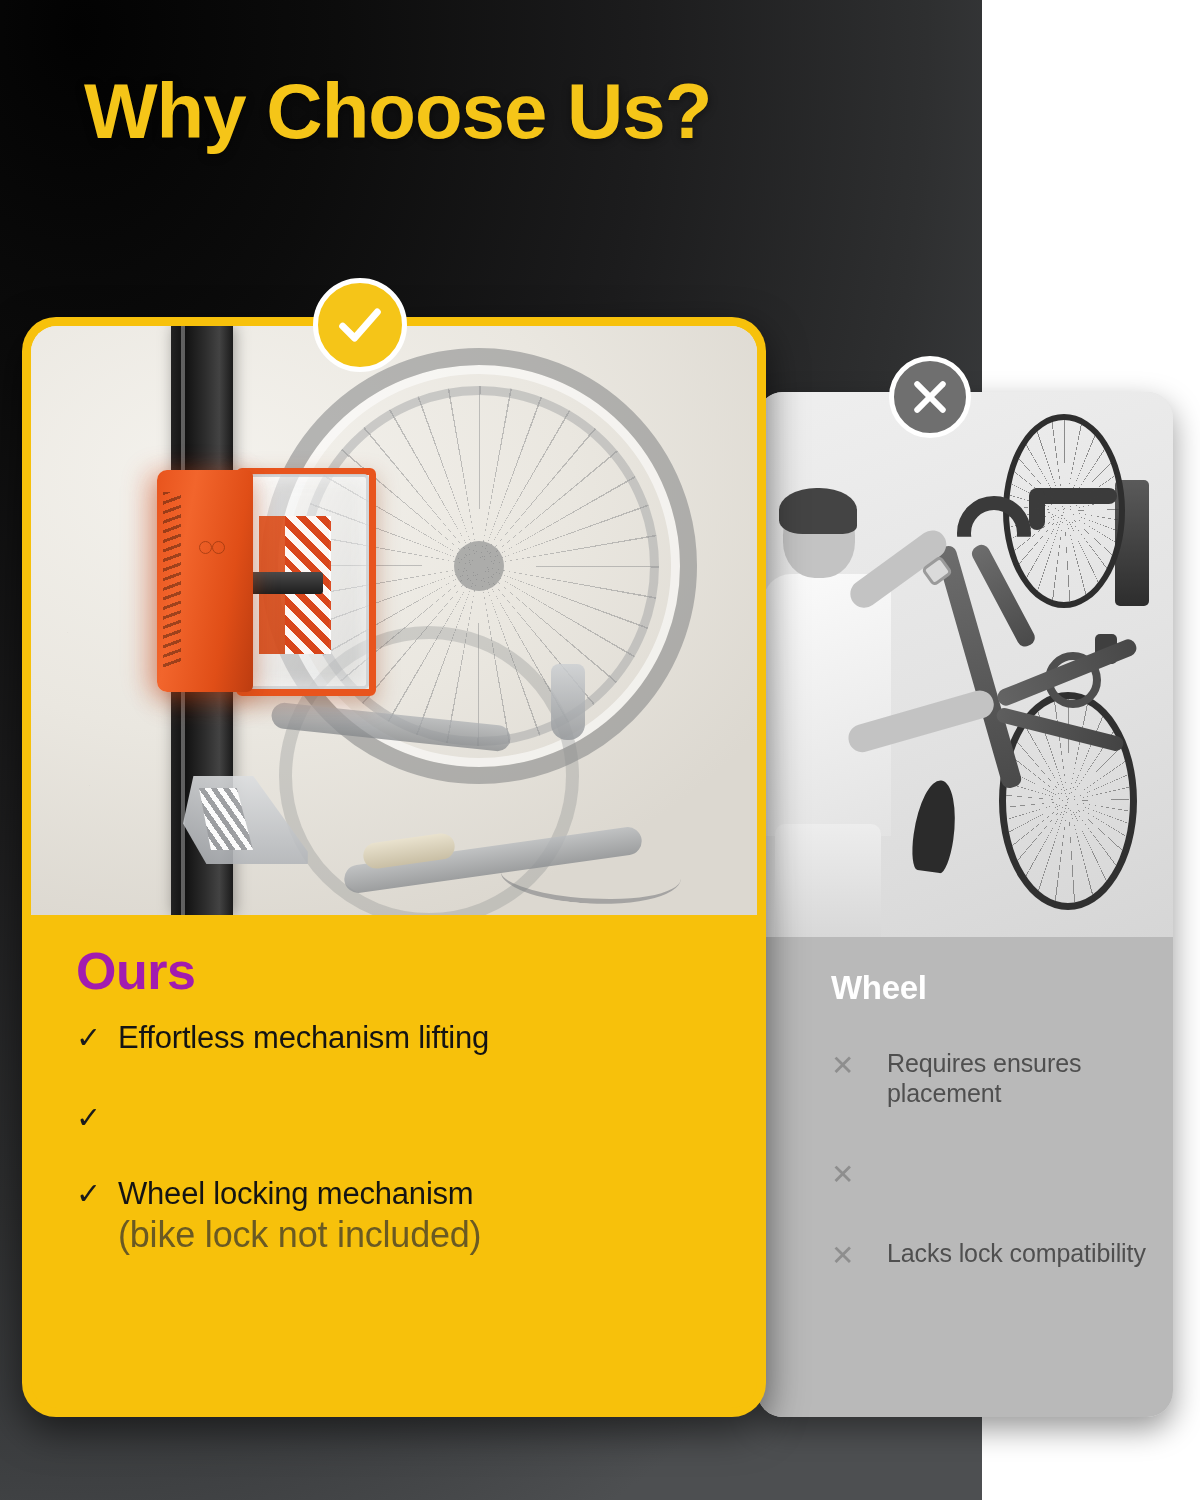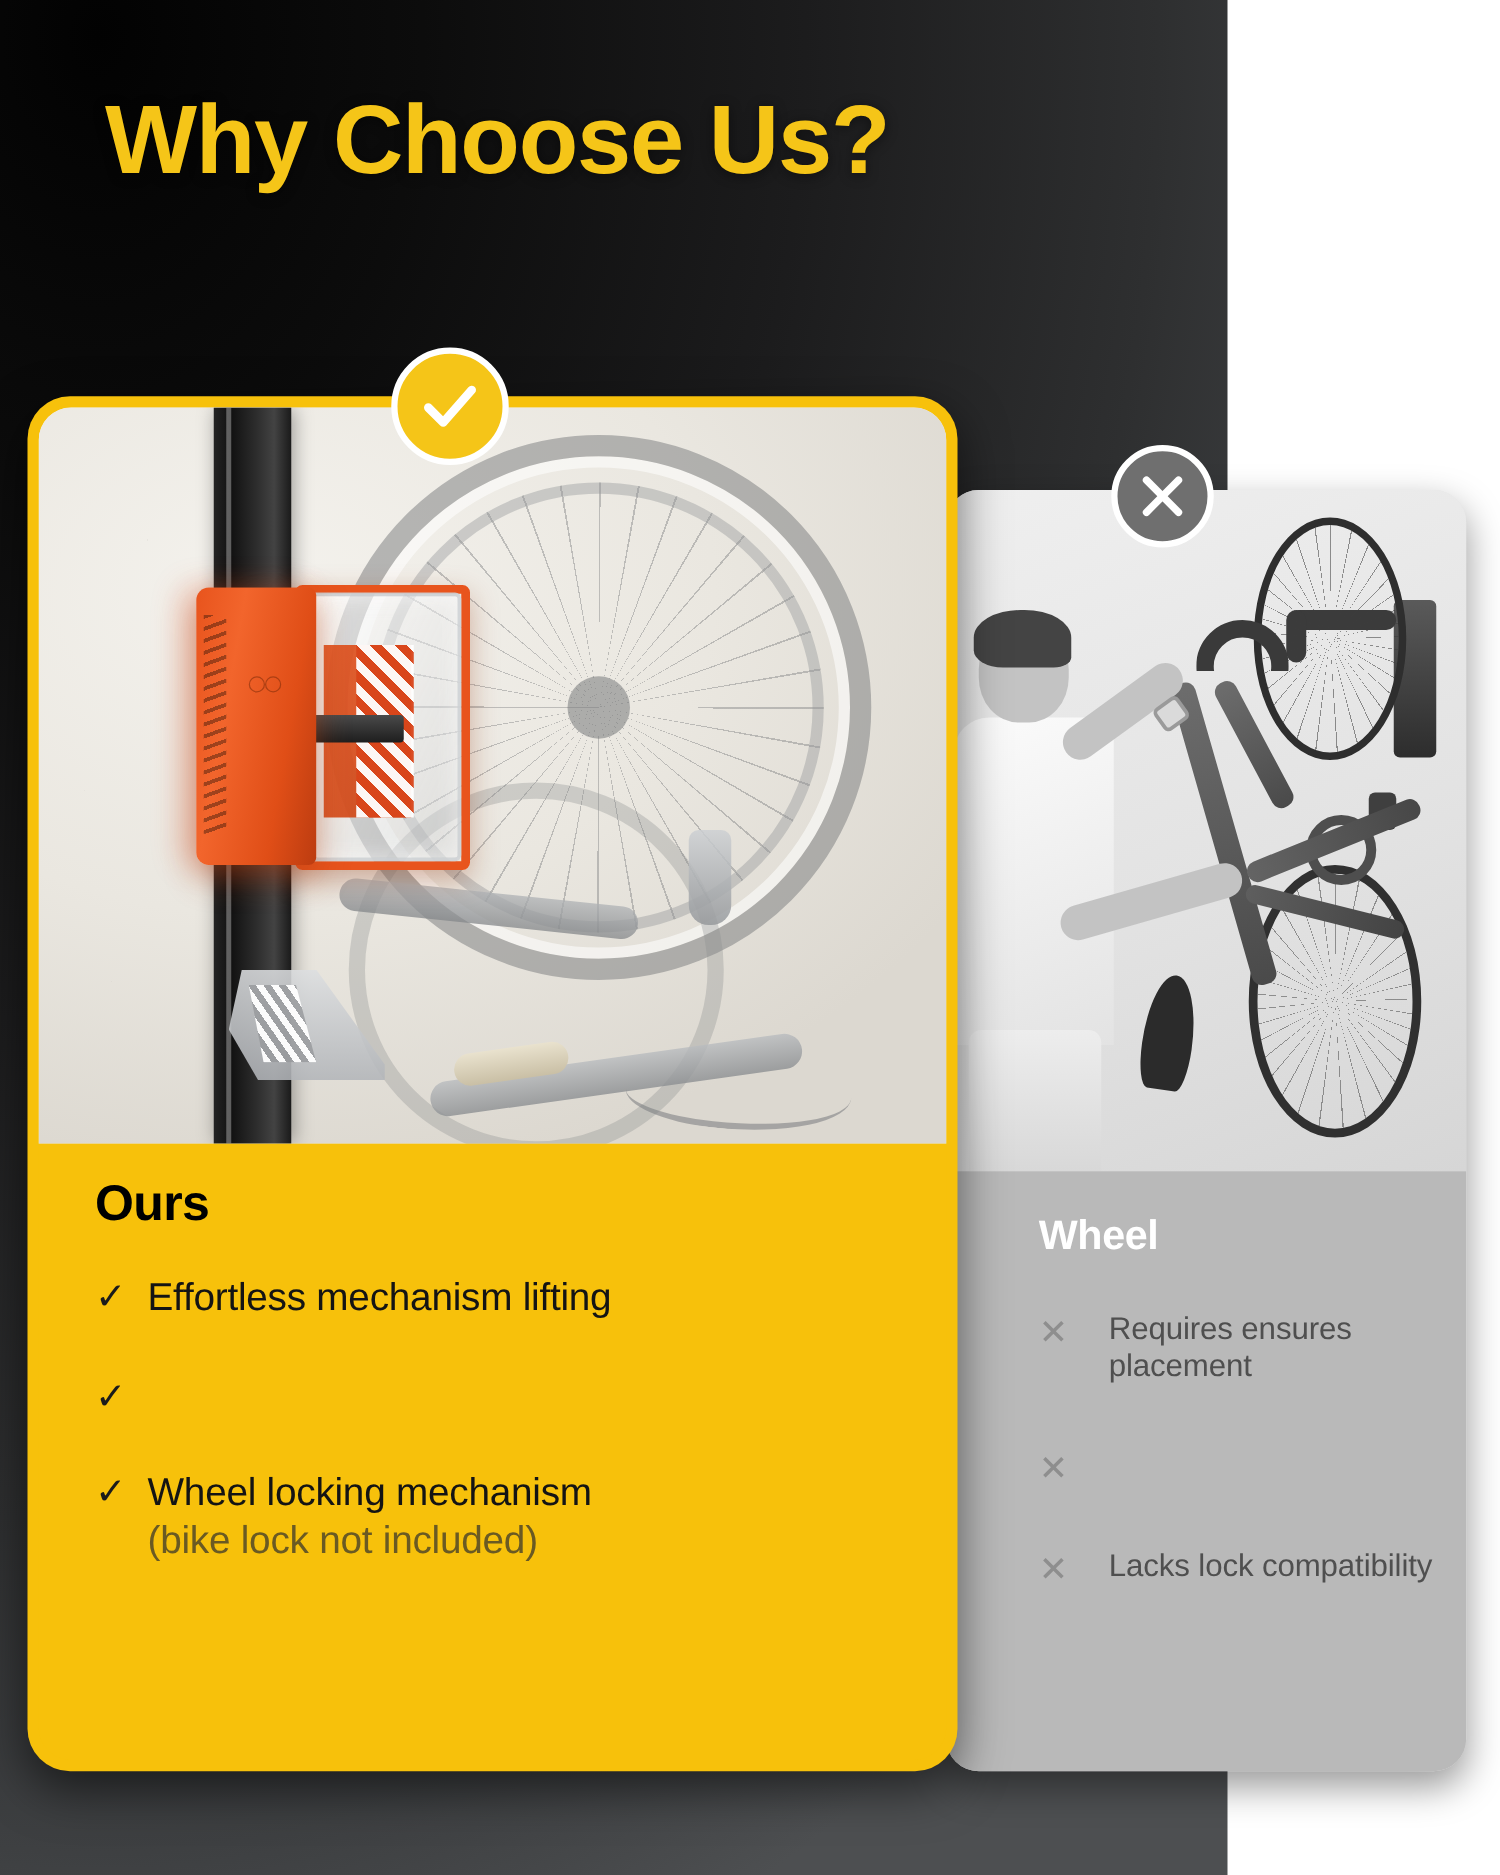--- a/index.html
+++ b/index.html
@@ -234,42 +234,42 @@
   
   #ours-panel {
     position:absolute;
     left:9px; top:598px;
     width:726px; height:493px;
     border-radius:0 0 26px 26px;
     background:#F7C10B;
   }
   #ours-title {
     position:absolute; left:45px; top:26px;
-    font-size:40px; font-weight:bold; color:#000000;
+    font-size:52px; font-weight:bold; color:#a21caf;
     letter-spacing:-.5px;
   }
   #ours-list {
     position:absolute; left:45px; top:104px; width:660px;
     list-style:none;
   }
   #ours-list li {
     display:flex; align-items:flex-start;
     margin-bottom:42px;
   }
   #ours-list li .tick {
     flex:0 0 auto;
     width:42px; margin-top:4px;
     font-size:30px; line-height:1; color:#1b1b1b; font-weight:400;
   }
   #ours-list li .txt {
     font-size:31px; line-height:1.22; color:#141414;
     letter-spacing:-.2px;
   }
   #ours-list li .sub {
-    display:block; color:#6a5a23; font-size:31px; line-height:1.22;
+    display:block; color:#6a5a23; font-size:36px; line-height:1.22;
   }
 
   
   #others-card {
     position:absolute;
     left:757px; top:392px;
     width:416px; height:1025px;
     border-radius:26px;
     overflow:hidden;
     background:#E6E6E6;

